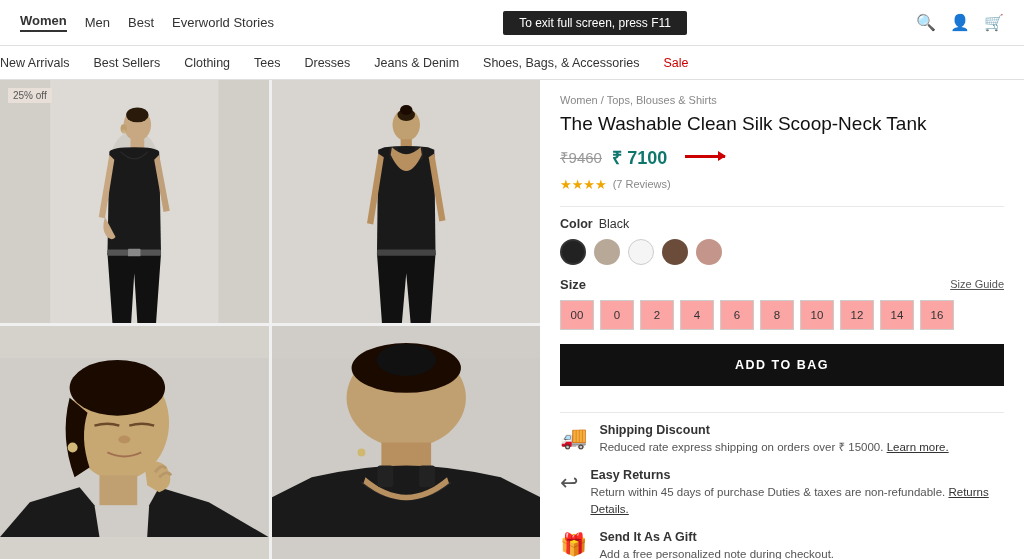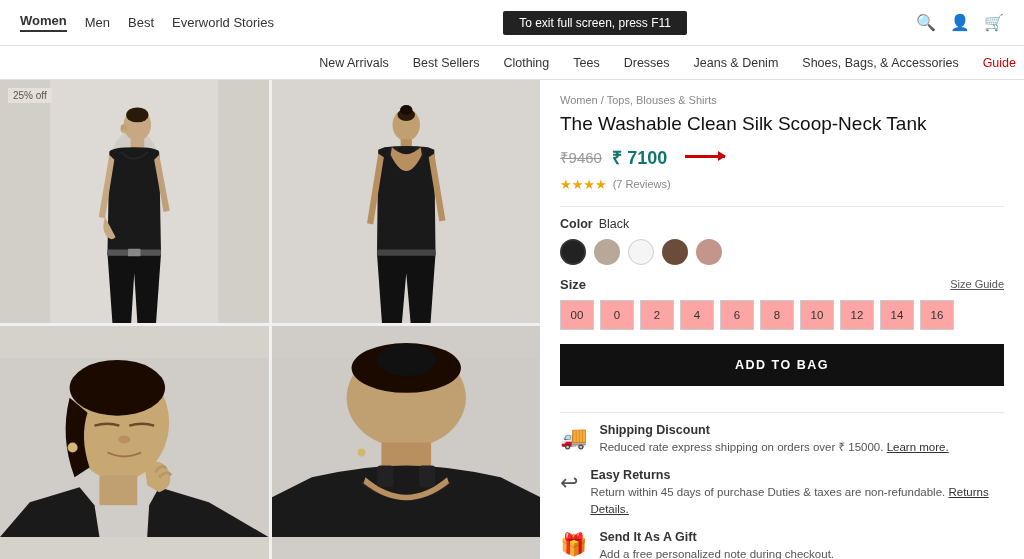--- a/index.html
+++ b/index.html
@@ -14,21 +14,21 @@
     .top-nav-left a { text-decoration: none; color: #333; font-size: 13px; }
     .top-nav-left a.active { font-weight: bold; border-bottom: 2px solid #333; padding-bottom: 2px; }
     .fullscreen-banner {
       background: #222; color: #fff; font-size: 12px; padding: 5px 16px; border-radius: 2px;
     }
     .top-nav-right { display: flex; gap: 14px; align-items: center; }
     .icon-btn { background: none; border: none; cursor: pointer; font-size: 16px; color: #333; }
 
     
     .secondary-nav {
-      display: flex; justify-content: flex-end; gap: 24px; padding: 8px 8px; border-bottom: 1px solid #e0e0e0; height: 34px; align-items: center;
+      display: flex; justify-content: flex-start; gap: 24px; padding: 8px 0; border-bottom: 1px solid #e0e0e0; height: 34px; align-items: center;
     }
     .secondary-nav a { text-decoration: none; color: #333; font-size: 12.5px; }
     .secondary-nav a.sale { color: #c00; }
 
     
     .main-content { display: flex; height: calc(559px - 70px); }
 
     
     .image-grid { width: 540px; display: grid; grid-template-columns: 1fr 1fr; grid-template-rows: 1fr 1fr; gap: 3px; position: relative; background: #f0f0f0; flex-shrink: 0; }
     .img-cell { background: #d8d5d0; overflow: hidden; position: relative; }
@@ -119,21 +119,21 @@
 </nav>
 
 <nav class="secondary-nav">
   <a>New Arrivals</a>
   <a>Best Sellers</a>
   <a>Clothing</a>
   <a>Tees</a>
   <a>Dresses</a>
   <a>Jeans &amp; Denim</a>
   <a>Shoes, Bags, &amp; Accessories</a>
-  <a class="sale">Guide</a>
+  <a class="sale">Sale</a>
 </nav>
 
 <div class="main-content">
 
   <div class="image-grid">
     <div class="discount-badge">25% off</div>
 
     <div class="img-cell img-cell-1" style="background:#d2cfc9;">
       <svg viewBox="0 0 270 390" width="100%" height="100%" xmlns="http://www.w3.org/2000/svg">
 

